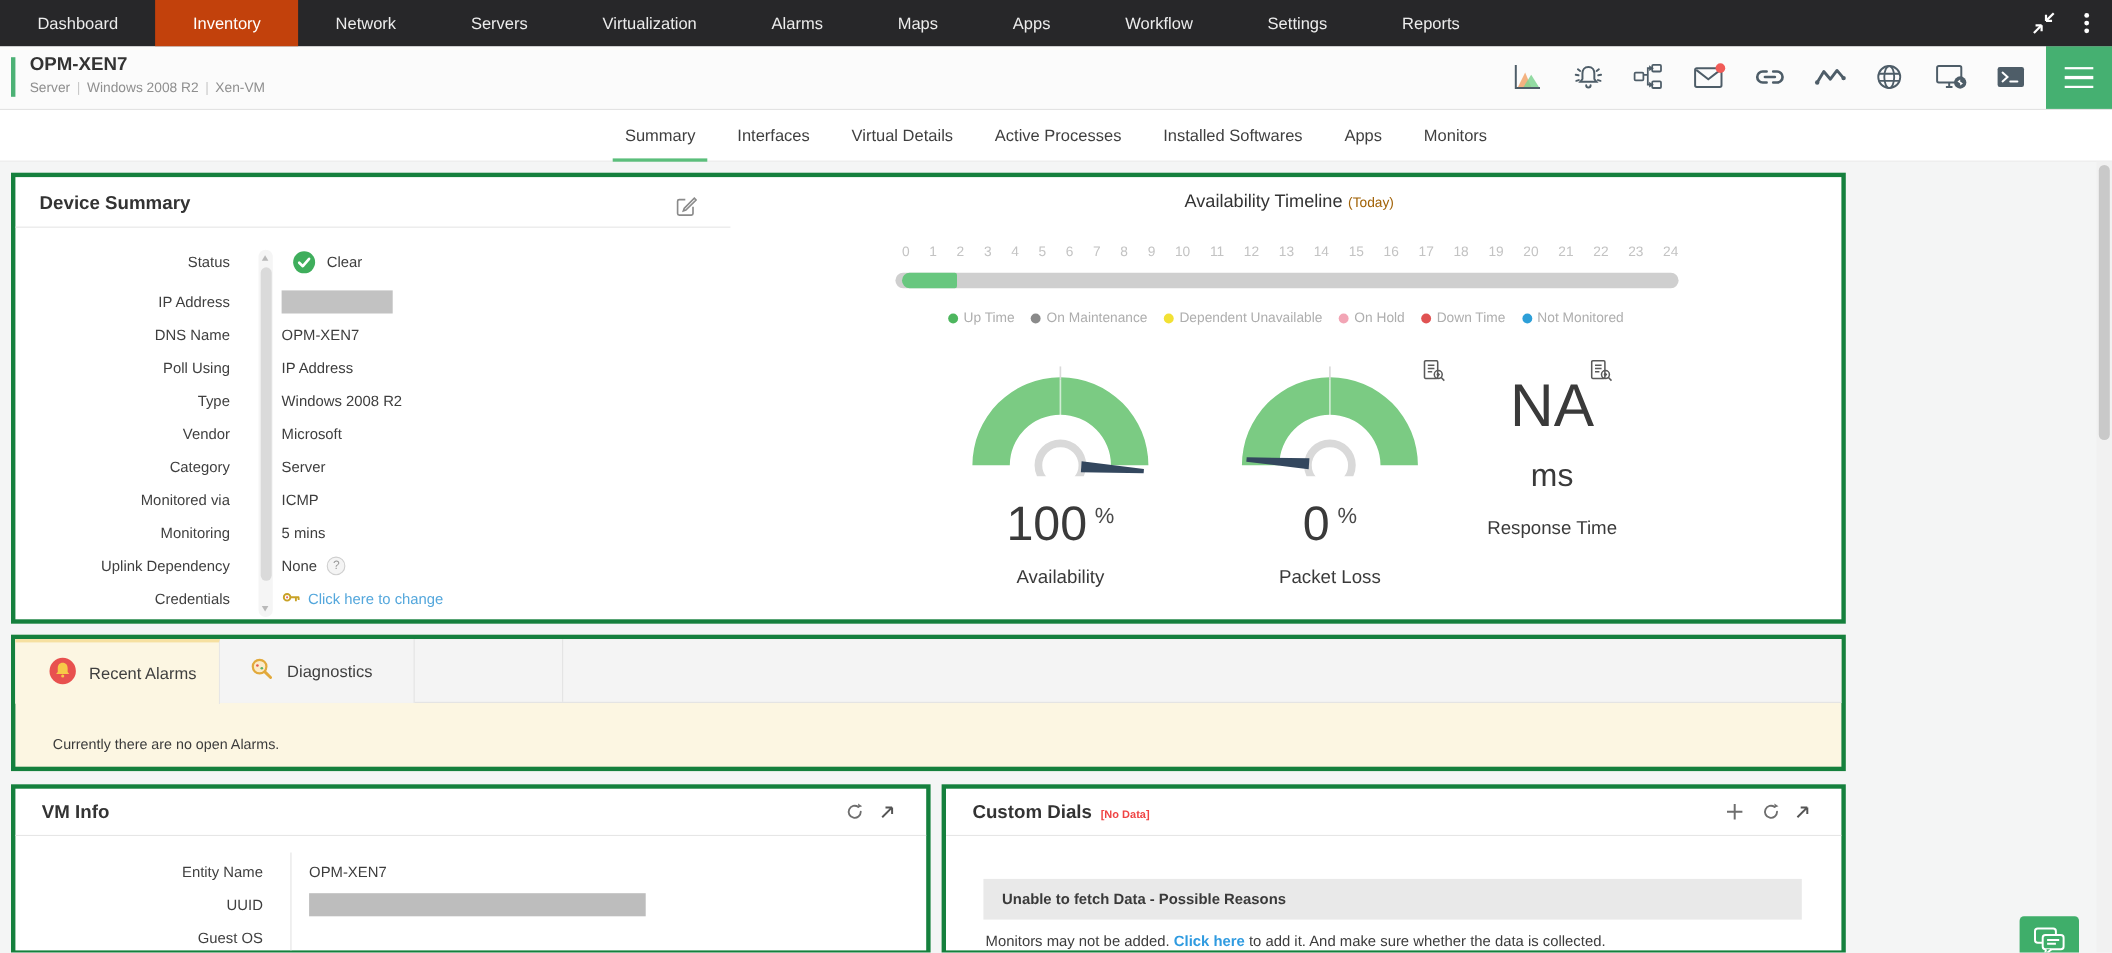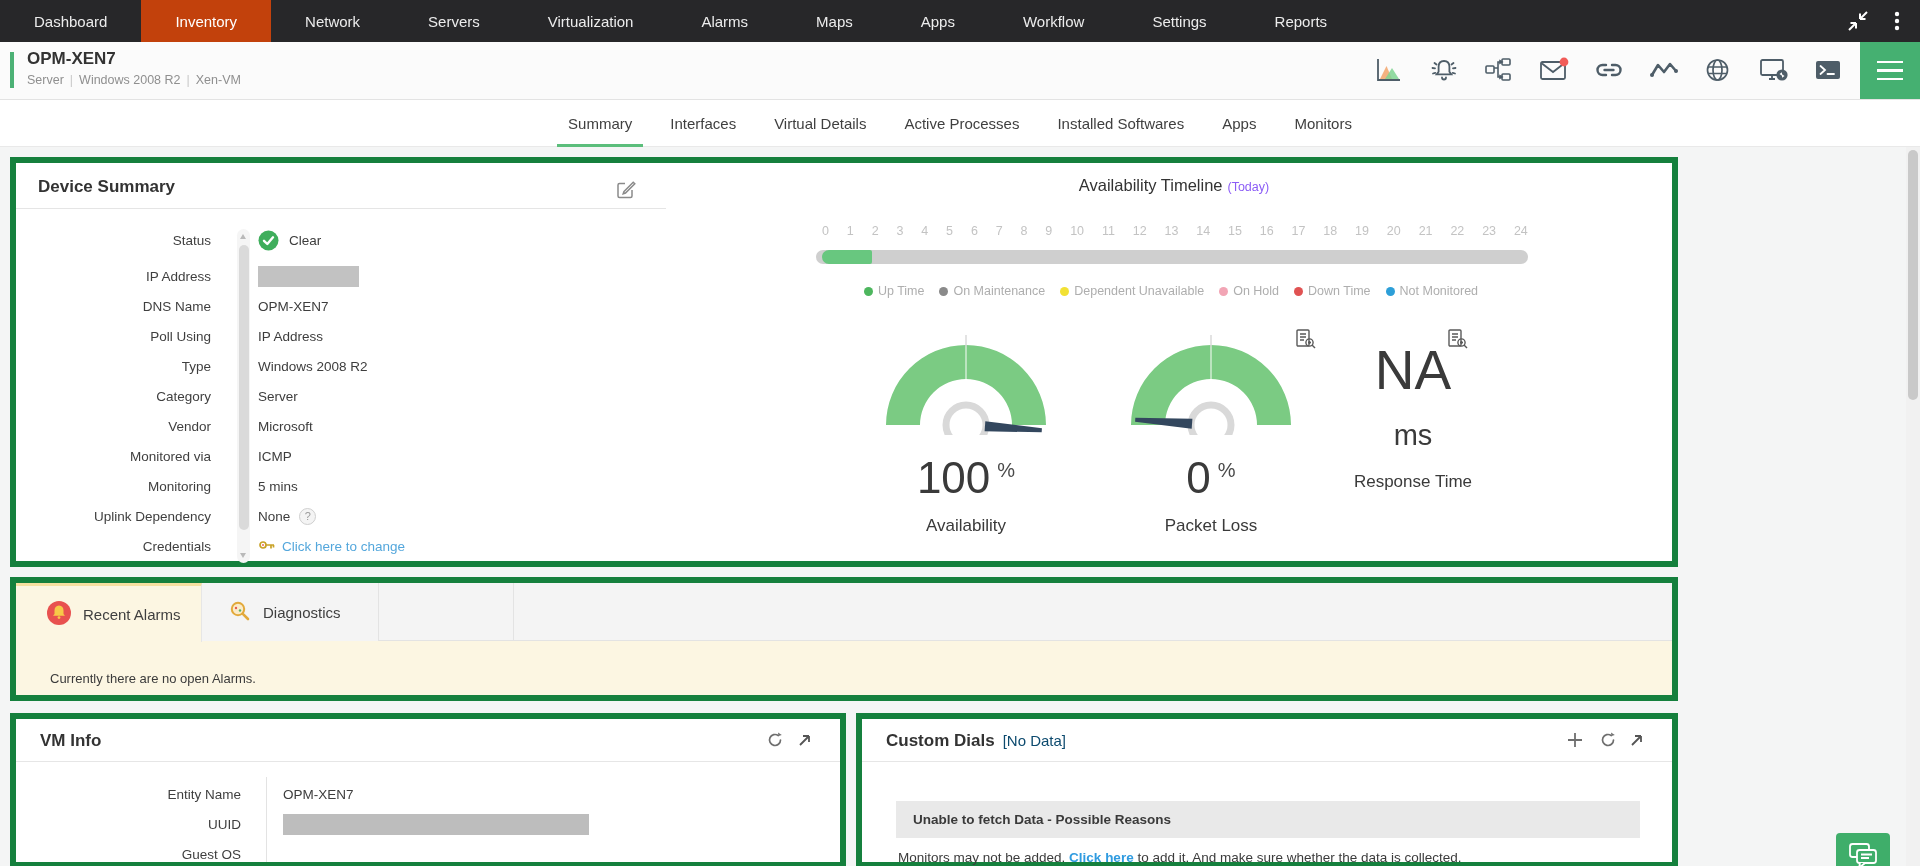--- a/index.html
+++ b/index.html
@@ -24,50 +24,50 @@
   .hdr-icon svg { display:block; }
   .hamburger { position:absolute; right:0; top:0; bottom:0; width:60px; background:#45B071; display:flex; flex-direction:column; justify-content:center; align-items:center; gap:6px; cursor:pointer; }
   .hamburger i { display:block; width:26px; height:2.5px; background:#fff; }
 
   
   .tabrow { position:absolute; top:100px; left:0; right:0; height:47px; background:#fff; border-bottom:1px solid #e9e9e9; display:flex; justify-content:center; gap:32px; z-index:10; }
   .tab { font-size:15px; color:#3f3f3f; display:flex; align-items:center; position:relative; padding:0 3px; cursor:pointer; }
   .tab.active::after { content:""; position:absolute; left:-8px; right:-8px; bottom:-1px; height:3px; background:#5BBE7B; }
 
   
-  .panel { position:absolute; background:#fff; border:6px solid #15803d; }
+  .panel { position:absolute; background:#fff; border:4px solid #15803d; }
   .panel-main   { left:10px; top:157px; width:1668px; height:410px; }
   .panel-alarms { left:10px; top:577px; width:1668px; height:124px; background:#FCF6E2; }
   .panel-vm     { left:10px; top:713px; width:836px; height:155px; }
   .panel-dials  { left:856px; top:713px; width:822px; height:155px; }
 
   .panel-title { font-size:17px; font-weight:bold; color:#333; }
 
   
   .ds-title { position:absolute; left:22px; top:14px; }
   .ds-edit  { position:absolute; left:600px; top:16px; cursor:pointer; }
   .ds-divider { position:absolute; left:0; top:45px; width:650px; border-bottom:1px solid #e5e5e5; }
   .ds-rows { position:absolute; left:0; top:62px; width:650px; }
   .ds-row { height:30px; display:flex; align-items:center; }
-  .ds-row:first-child { margin-bottom:6px; }
+  .ds-row:first-child { margin-bottom:6px;gap:10px; }
   .ds-label { width:195px; text-align:right; font-size:13.5px; color:#3f3f3f; flex:none; }
   .ds-value { margin-left:47px; display:flex; align-items:center; font-size:13.5px; color:#3d3d3d;text-align:center; }
   .redact-ip { width:101px; height:21px; background:#c2c2c2; }
   .v-check { width:21px; height:21px; margin-right:10px; display:inline-flex; }
   .v-link { color:#54A7DC; cursor:pointer; margin-left:6px; }
   .help-badge { margin-left:9px; width:17px; height:17px; border-radius:50%; background:#f4f4f4; border:1px solid #cfcfcf; color:#9a9a9a; font-size:11px; display:inline-flex; align-items:center; justify-content:center; cursor:pointer; }
   .ds-scroll { position:absolute; left:221px; top:66px; width:13px; height:334px; background:#f5f5f5; border-radius:7px; cursor:pointer; }
   .ds-scroll::before, .ds-scroll::after { content:""; position:absolute; left:3px; border-left:3.5px solid transparent; border-right:3.5px solid transparent; }
   .ds-scroll::before { top:5px; border-bottom:5px solid #b9b9b9; }
   .ds-scroll::after  { bottom:5px; border-top:5px solid #b9b9b9; }
   .ds-thumb { position:absolute; left:1.5px; top:16px; width:10px; height:285px; background:#dadada; border-radius:6px; }
 
   
   .avail-title { position:absolute; left:650px; width:1016px; top:13px; text-align:center; font-size:16.5px; color:#333; }
-  .avail-today { font-size:12.5px; color:#8b5cf6; margin-left:5px; }
+  .avail-today { font-size:12.5px; color:#a16207; margin-left:5px; }
   .tl-hours { position:absolute; left:806px; top:61px; width:706px; display:flex; justify-content:space-between; font-size:12.5px; color:#c3c3c3; }
   .tl-bar { position:absolute; left:800px; top:87px; width:712px; height:14px; background:#cfcfcf; border-radius:7px; }
   .tl-fill { position:absolute; left:6px; top:0; bottom:0; width:47px; background:#68C77F; border-radius:7px 2px 2px 7px; }
   .tl-legend { position:absolute; left:690px; width:930px; top:121px; display:flex; justify-content:center; align-items:center; gap:15px; font-size:12.5px; color:#aeaeae; }
   .lg-item { display:inline-flex; align-items:center; gap:5px; }
   .lg-dot { width:9px; height:9px; border-radius:50%; display:inline-block; }
 
   
   .gauge-block { position:absolute; top:172px; width:240px; text-align:center; }
   .gb-1 { left:830px; } .gb-2 { left:1075px; } .gb-3 { left:1282px; width:230px; }
@@ -83,21 +83,21 @@
   .alarm-strip { position:absolute; left:0; right:0; top:0; height:58px; background:#f4f4f4; border-bottom:1px solid #e3e3e3; }
   .alarm-sep { position:absolute; top:0; bottom:0; width:1px; background:#e3e3e3; }
   .alarm-tab { position:absolute; top:0; height:58px; display:flex; align-items:center; gap:11px; font-size:15px; color:#3f3f3f; cursor:pointer; }
   .alarm-tab-1 { left:0; width:186px; bottom:-1px; height:59px; background:#FCF6E2; border-top:3px solid #F6E0A0; border-right:1px solid #e6e6e6; padding-left:30px; }
   .alarm-tab-2 { left:186px; width:177px; background:#f4f4f4; border-right:1px solid #e3e3e3; padding-left:26px; }
   .alarm-msg { position:absolute; left:34px; top:88px; font-size:13px; color:#3b3b3b; }
 
   
   .sub-hdr { position:absolute; left:0; right:0; top:0; height:43px; border-bottom:1px solid #e6e6e6; }
   .sub-title { position:absolute; left:24px; top:12px; }
-  .sub-badge { font-weight:normal; font-size:15px; color:#0c4a6e; margin-left:8px; }
+  .sub-badge { font-weight:bold; font-size:10px; color:#ef4444; margin-left:8px; }
   .hdr-act { position:absolute; top:12px; width:18px; height:18px; cursor:pointer; }
   .vm-rows { position:absolute; left:0; top:60px; right:0; }
   .vm-row { height:30px; display:flex; align-items:center; }
   .vm-label { width:225px; text-align:right; font-size:13.5px; color:#3f3f3f; flex:none; }
   .vm-value { margin-left:42px; font-size:13.5px; color:#3d3d3d; display:flex; align-items:center; }
   .vm-sep { position:absolute; left:250px; top:58px; bottom:0; width:1px; background:#e3e3e3; }
   .redact-uuid { width:306px; height:21px; background:#bdbdbd; }
   .cd-errbar { position:absolute; left:34px; top:82px; width:744px; height:37px; background:#e9e9e9; display:flex; align-items:center; padding-left:17px; font-size:13.5px; font-weight:bold; color:#3a3a3a; }
   .cd-msg { position:absolute; left:36px; top:131px; font-size:13.5px; color:#3c3c3c; }
   .cd-link { color:#2F9BE0; font-weight:bold; cursor:pointer; }
@@ -294,29 +294,29 @@
           <span class="v-text">IP Address</span>
         </div>
       </div>
       <div class="ds-row">
         <div class="ds-label">Type</div>
         <div class="ds-value">
           <span class="v-text">Windows 2008 R2</span>
         </div>
       </div>
       <div class="ds-row">
+        <div class="ds-label">Vendor</div>
+        <div class="ds-value">
+          <span class="v-text">Microsoft</span>
+        </div>
+      </div>
+      <div class="ds-row">
         <div class="ds-label">Category</div>
         <div class="ds-value">
           <span class="v-text">Server</span>
-        </div>
-      </div>
-      <div class="ds-row">
-        <div class="ds-label">Vendor</div>
-        <div class="ds-value">
-          <span class="v-text">Microsoft</span>
         </div>
       </div>
       <div class="ds-row">
         <div class="ds-label">Monitored via</div>
         <div class="ds-value">
           <span class="v-text">ICMP</span>
         </div>
       </div>
       <div class="ds-row">
         <div class="ds-label">Monitoring</div>

